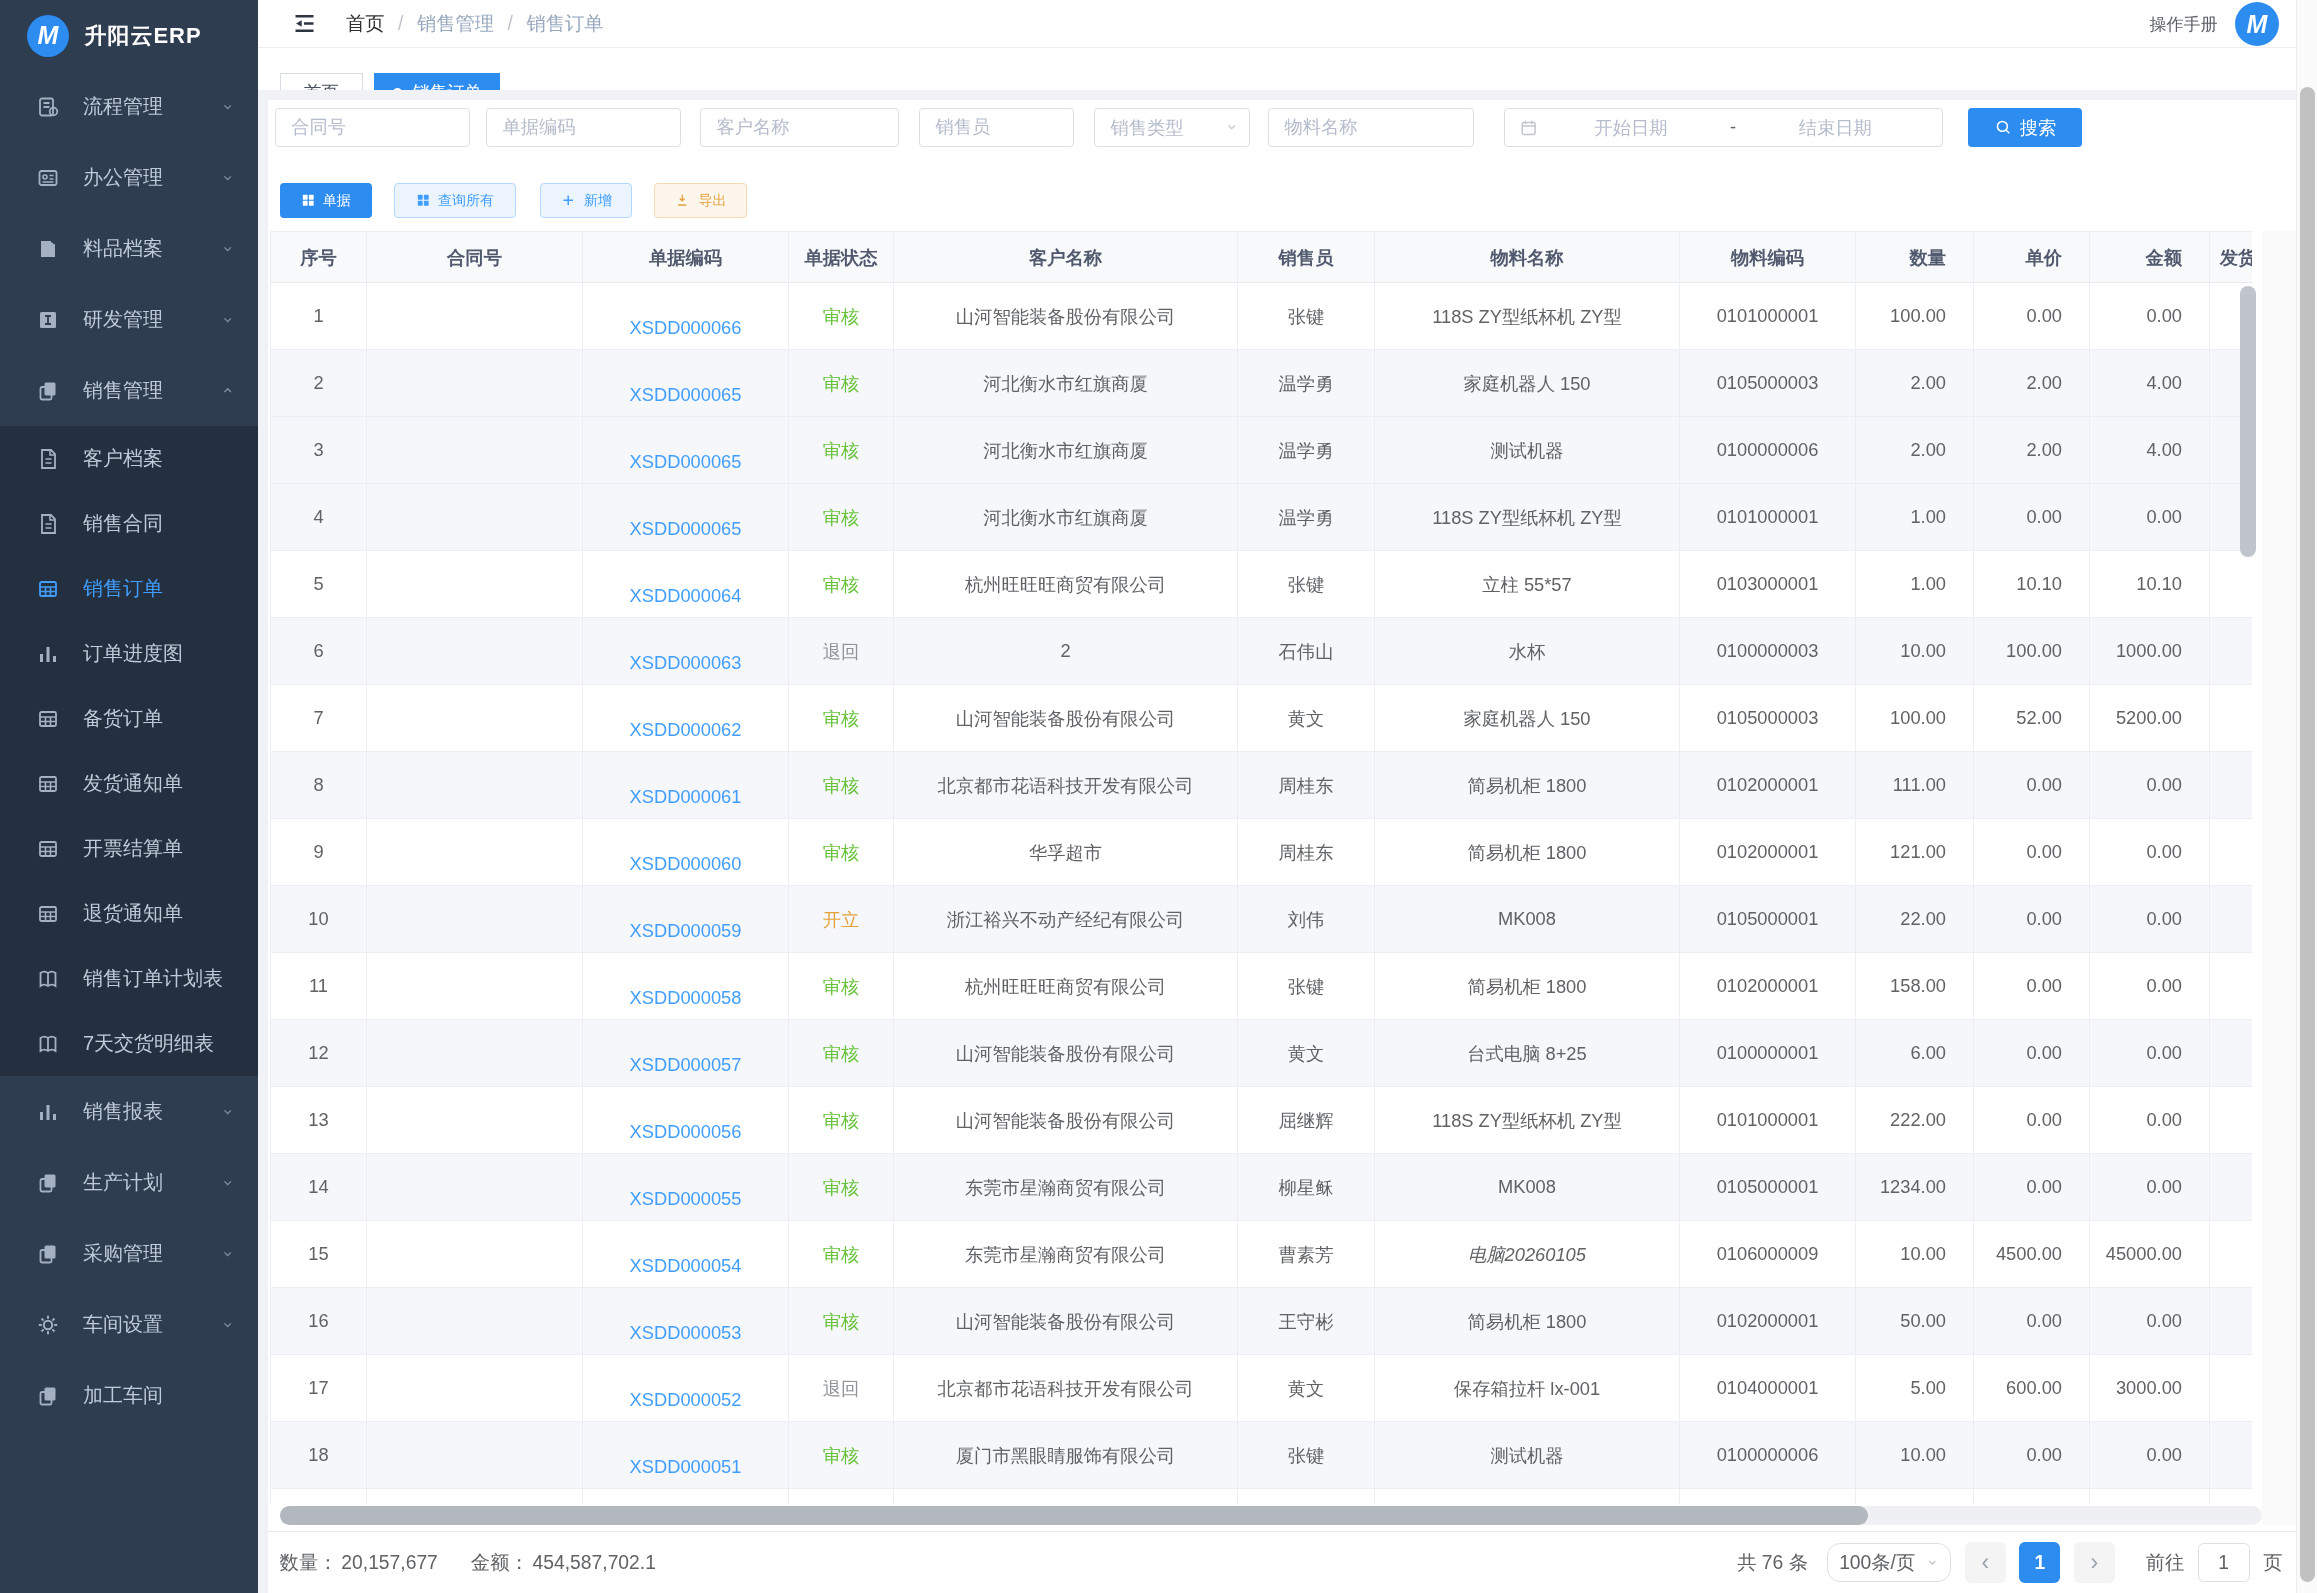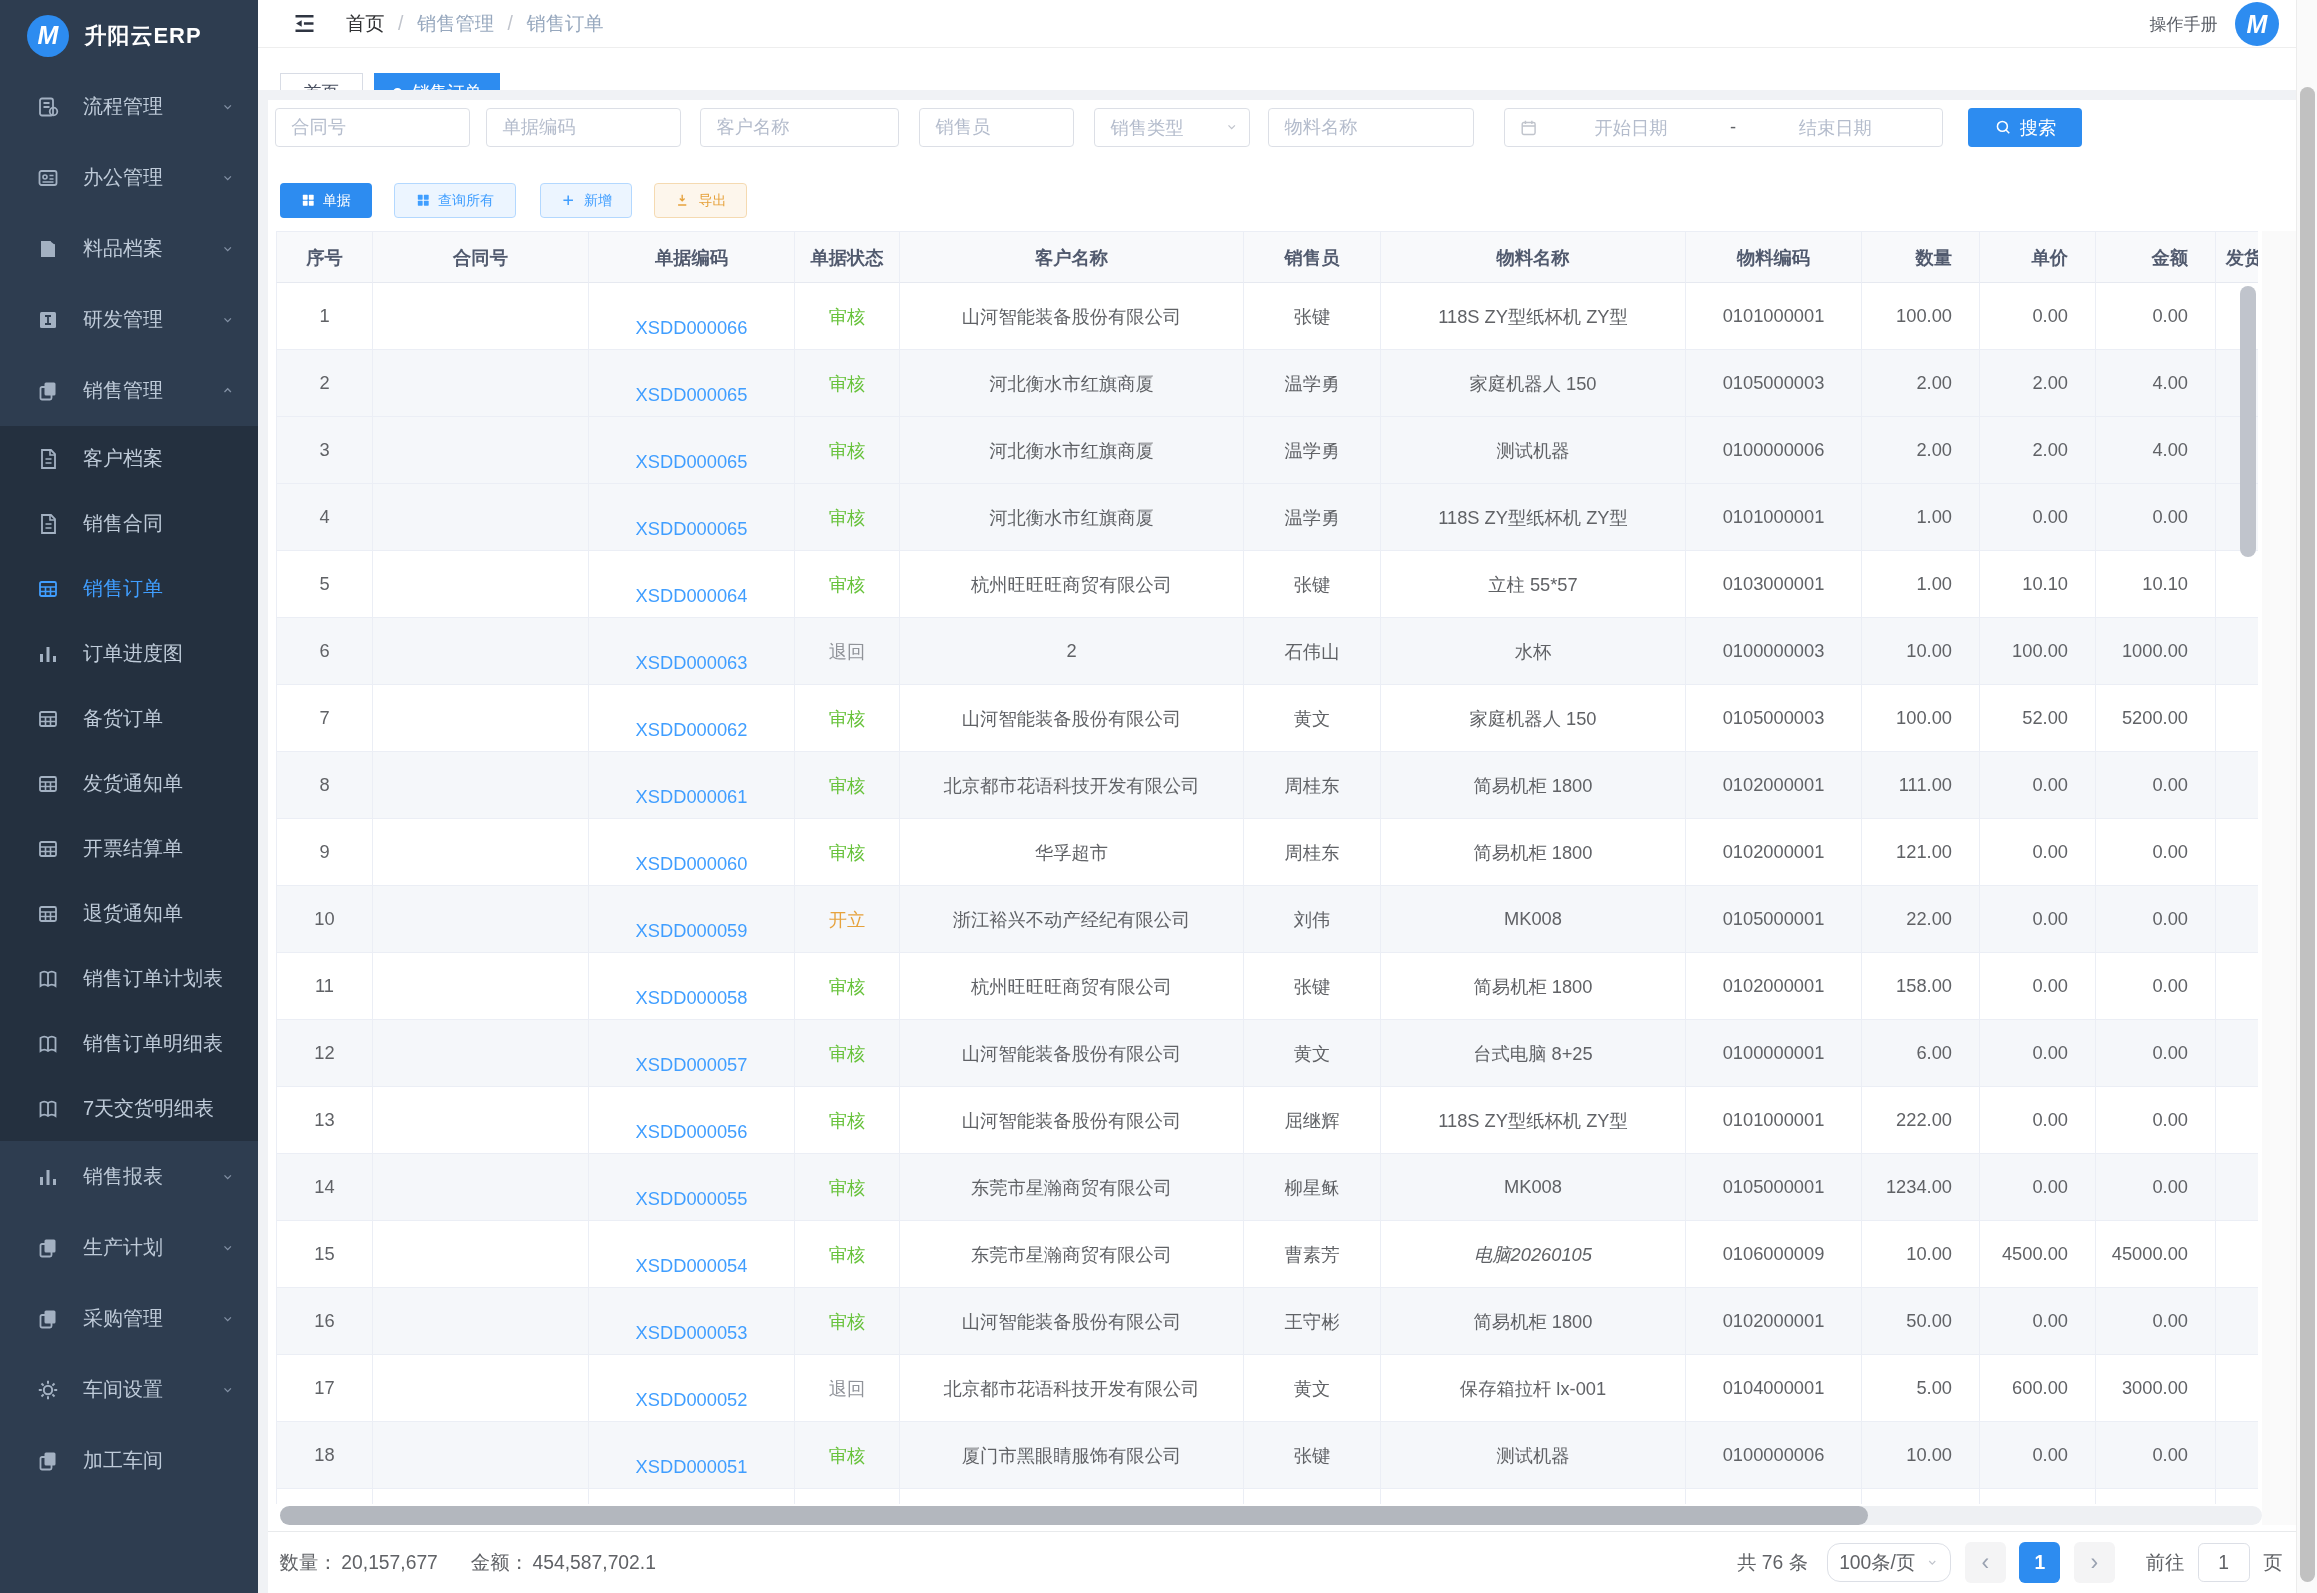--- a/index.html
+++ b/index.html
@@ -53,21 +53,21 @@
   .f-date .dsep { color:#606266; font-size:18.3px; padding:0 5.8px; }
   .btn-search { position:absolute; top:7.7px; left:1700px; width:114px; height:39px; background:#2d8cf0; border:none; border-radius:3.9px; color:#fff; font-size:18.3px; display:flex; align-items:center; justify-content:center; gap:7.7px; cursor:pointer; }
 
   
   .tbtn { position:absolute; top:83px; height:35px; border-radius:3.9px; font-size:14px; display:flex; align-items:center; justify-content:center; gap:7.7px; cursor:pointer; border:1px solid transparent; }
   .tbtn-primary { background:#2d8cf0; color:#fff; }
   .tbtn-plain { background:#ecf5ff; border-color:#b3d8ff; color:#409eff; }
   .tbtn-warn { background:#fdf6ec; border-color:#f5dab1; color:#e6a23c; }
 
   
-  .table-wrap { position:absolute; left:8px; top:131px; width:1982px; height:1273px; overflow:hidden; }
+  .table-wrap { position:absolute; left:2px; top:131px; width:1982px; height:1273px; overflow:hidden; }
   .trow { display:flex; height:67px; }
   .trow.head { height:52px; }
   .cell { flex:none; display:flex; align-items:center; justify-content:center; font-size:18.3px; color:#606266; border-right:1px solid #ebeef5; border-bottom:1px solid #ebeef5; overflow:hidden; white-space:nowrap; }
   .cell:first-child { border-left:1px solid #ebeef5; }
   .trow.head .cell { background:#f8f9fb; color:#515a6e; font-weight:bold; border-top:1px solid #ebeef5; border-bottom:1px solid #e6e9f0; }
   .trow.stripe .cell { background:#f5f7fa; }
   .cell.r { justify-content:flex-end; padding-right:27px; }
   .cell.l { justify-content:flex-start; padding-left:9.7px; }
   .doc-link { color:#409eff; cursor:pointer;margin-top:24px; }
   .st-green { color:#67c23a; }
@@ -249,29 +249,20 @@
           <span class="lbl">退货通知单</span>
         </div>
         <div class="side-item">
           <span class="ic">
             <svg width="24" height="24" viewBox="0 0 24 24">
               <path d="M12 6c-2.2-1.6-5.3-1.6-7.5 0v13c2.2-1.6 5.3-1.6 7.5 0 2.2-1.6 5.3-1.6 7.5 0V6c-2.2-1.6-5.3-1.6-7.5 0z" fill="none" stroke="currentColor" stroke-width="1.8"></path>
               <path d="M12 6v13" stroke="currentColor" stroke-width="1.8"></path>
             </svg>
           </span>
           <span class="lbl">销售订单计划表</span>
-        </div>
-        <div class="side-item">
-          <span class="ic">
-            <svg width="24" height="24" viewBox="0 0 24 24">
-              <path d="M12 6c-2.2-1.6-5.3-1.6-7.5 0v13c2.2-1.6 5.3-1.6 7.5 0 2.2-1.6 5.3-1.6 7.5 0V6c-2.2-1.6-5.3-1.6-7.5 0z" fill="none" stroke="currentColor" stroke-width="1.8"></path>
-              <path d="M12 6v13" stroke="currentColor" stroke-width="1.8"></path>
-            </svg>
-          </span>
-          <span class="lbl">销售订单明细表</span>
         </div>
         <div class="side-item">
           <span class="ic">
             <svg width="24" height="24" viewBox="0 0 24 24">
               <path d="M12 6c-2.2-1.6-5.3-1.6-7.5 0v13c2.2-1.6 5.3-1.6 7.5 0 2.2-1.6 5.3-1.6 7.5 0V6c-2.2-1.6-5.3-1.6-7.5 0z" fill="none" stroke="currentColor" stroke-width="1.8"></path>
               <path d="M12 6v13" stroke="currentColor" stroke-width="1.8"></path>
             </svg>
           </span>
           <span class="lbl">7天交货明细表</span>
         </div>

